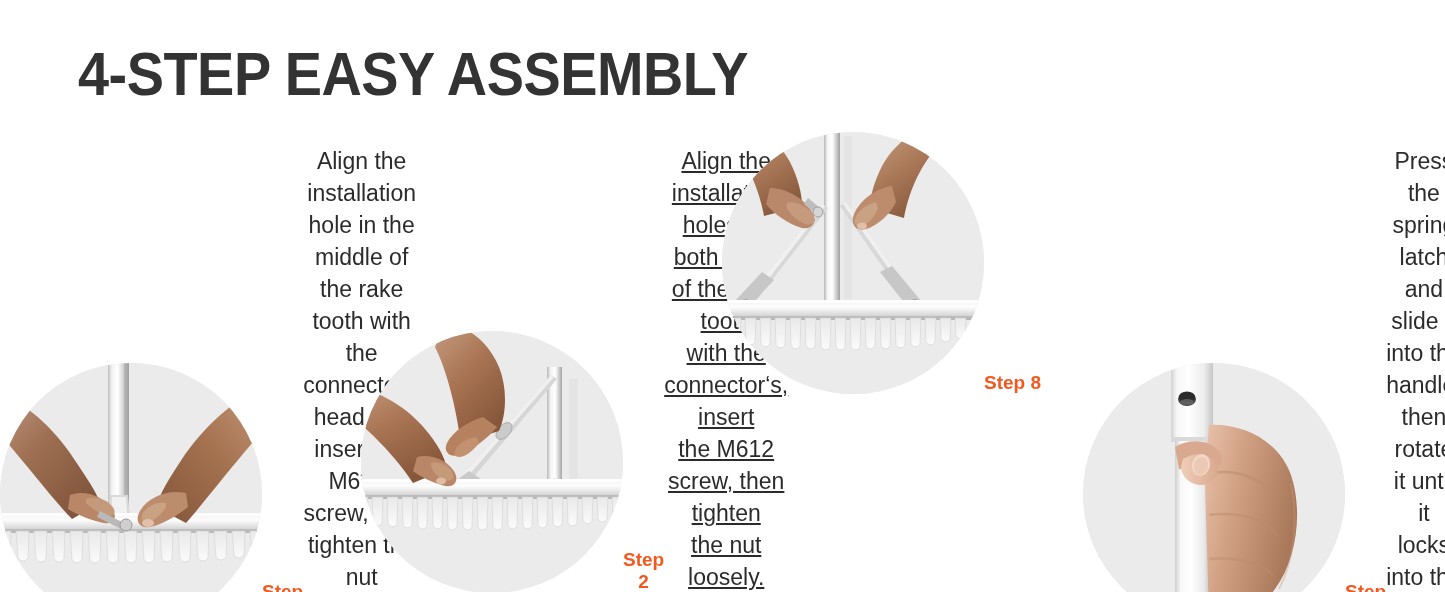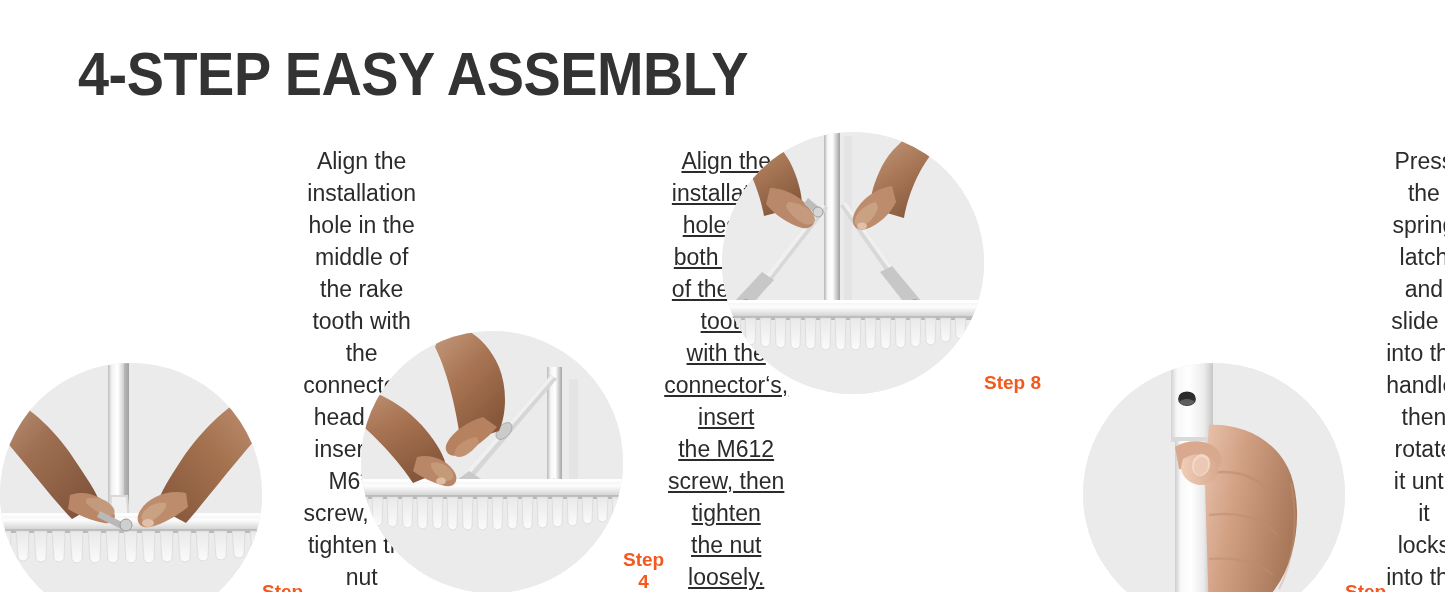--- a/index.html
+++ b/index.html
@@ -250,21 +250,21 @@
           <path d="M84 -8 C 104 -6, 126 8, 138 36 C 146 56, 146 82, 138 100 L 100 112 C 96 84, 88 44, 74 16 Z" fill="url(#s2arm)"></path>
           <path d="M136 96 C 126 108, 110 120, 98 124 C 88 127, 82 120, 86 112 C 92 100, 108 90, 122 86 Z" fill="#b5815f"></path>
           <path d="M118 112 C 112 120, 104 126, 98 126 C 93 126, 92 121, 96 116 C 101 110, 110 106, 116 106 Z" fill="#c2916f"></path>
 
           <path d="M-10 56 C 14 58, 44 74, 64 98 C 76 112, 84 126, 86 138 L 52 152 C 42 136, 20 110, -4 90 C -14 82, -20 72, -22 66 Z" fill="url(#s2arm)"></path>
           <path d="M56 126 C 70 122, 88 130, 94 142 C 98 150, 93 157, 84 155 C 72 152, 60 146, 52 140 Z" fill="#b98768"></path>
           <path d="M70 132 C 80 130, 90 136, 92 143 C 94 148, 89 151, 83 149 C 76 146, 70 138, 70 134 Z" fill="#c59a79"></path>
           <ellipse cx="80" cy="150" rx="5" ry="3.5" fill="#e0bca5"></ellipse>
         </svg>
       </div>
-      <div class="step-label">Step 4</div>
+      <div class="step-label">Step 2</div>
       <div class="step-body">Align the installation holes on
 both sides of the rake tooth
 with the connector‘s, insert
 the M612 screw, then tighten
 the nut loosely.</div>
     </div>
 
     <div class="step-col col-3">
       <div class="photo">
         <svg class="photo-svg" viewBox="0 0 262 262">

